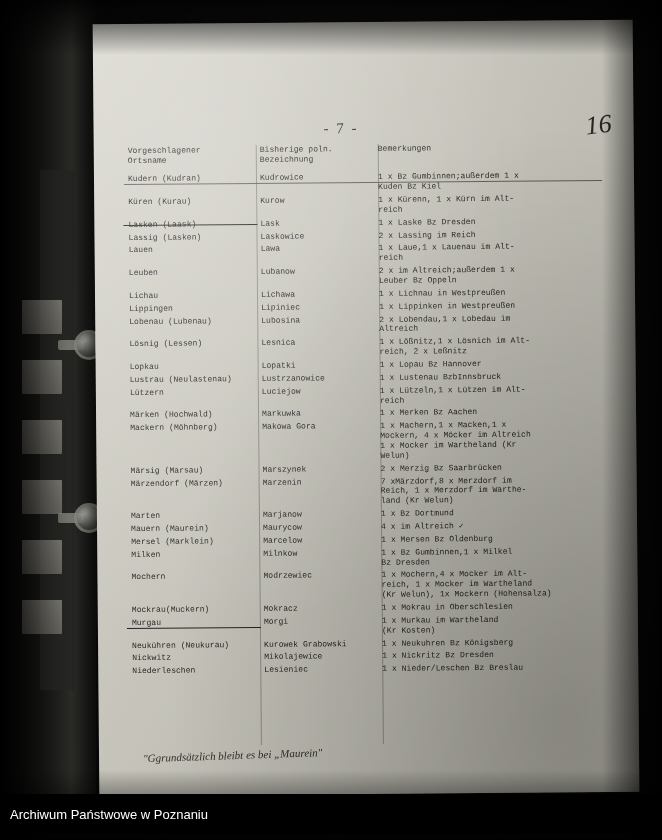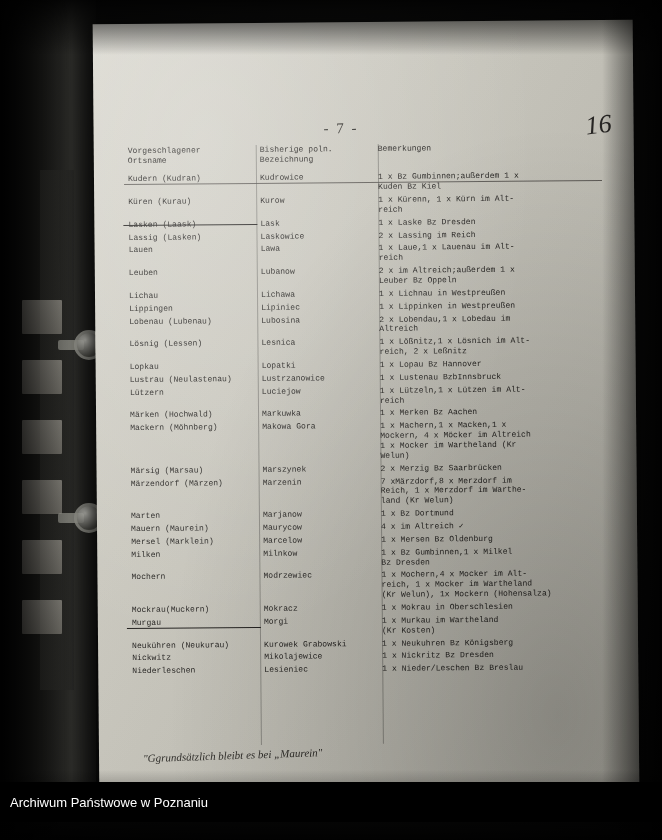--- a/index.html
+++ b/index.html
@@ -182,21 +182,21 @@
   .strike::after {
     content: "";
     position: absolute;
     left: -1px; right: -1px; top: 50%;
     height: 1px; background: #1d1b19;
   }
 
   
   .caption {
     position: absolute;
-    left: 0; bottom: 18px;
+    left: 0; bottom: 6px;
     width: 662px; height: 40px;
     background: #000;
     color: #ffffff;
     font-family: "Liberation Sans", sans-serif;
     font-size: 13px;
     display: flex;
     align-items: center;
     padding-left: 10px;
   }
 </style>

